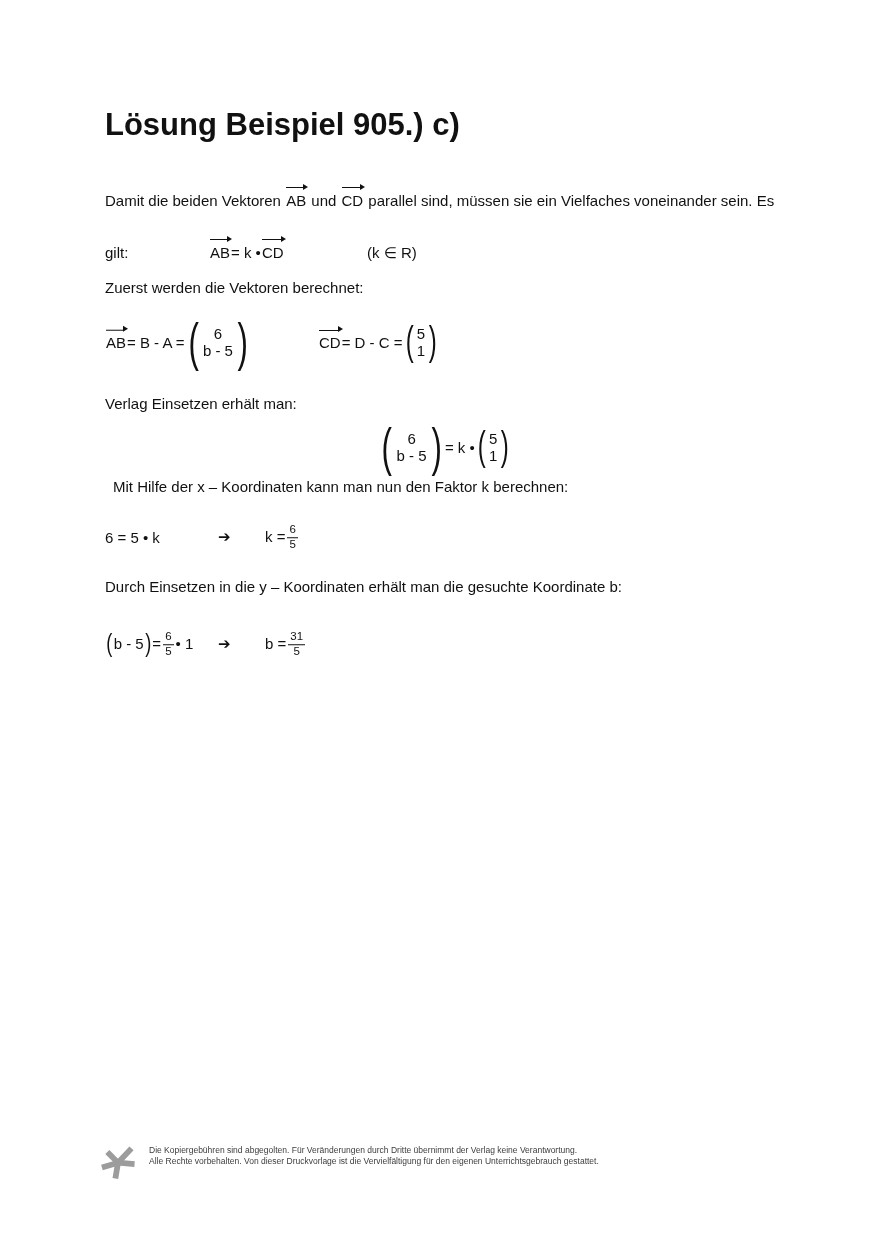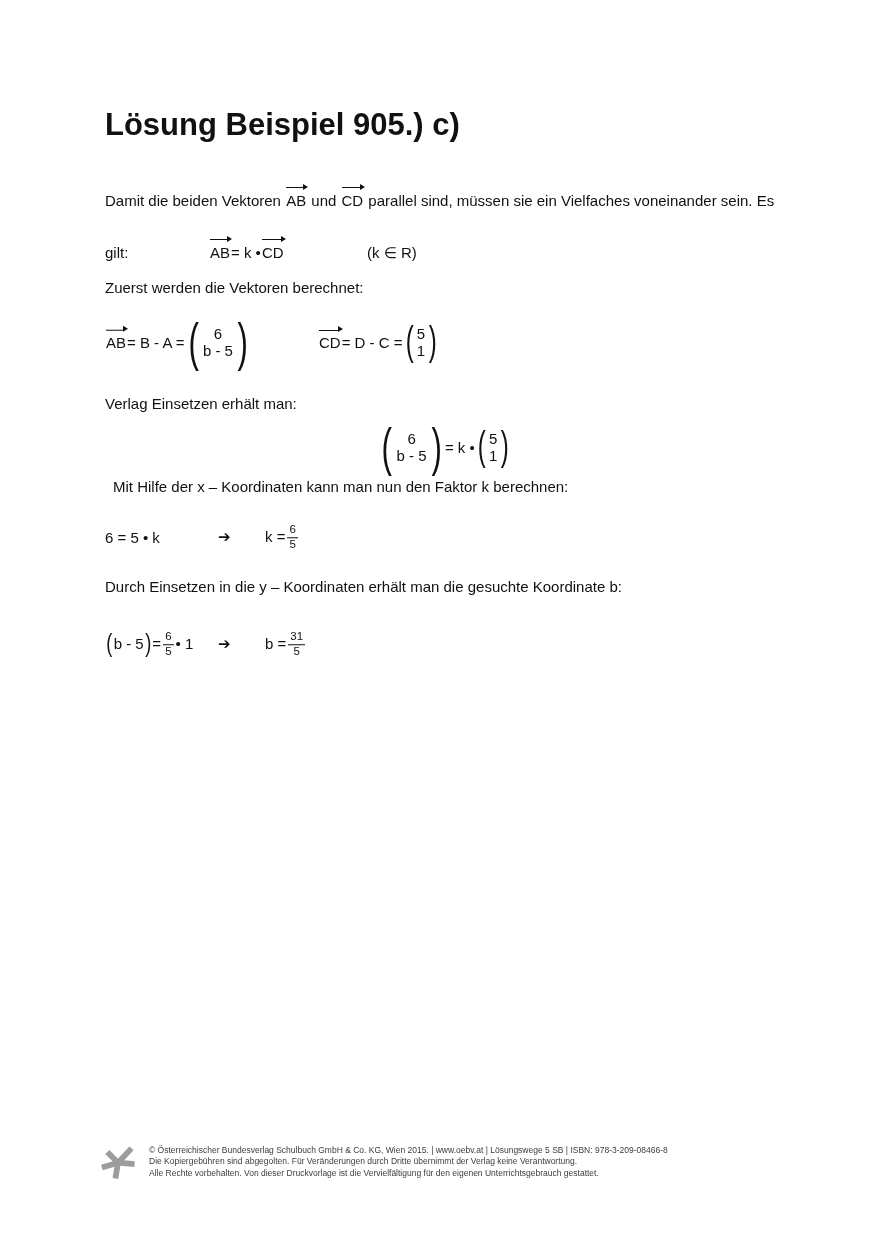--- a/index.html
+++ b/index.html
@@ -165,17 +165,16 @@
   <svg class="logo" viewBox="0 0 100 100" aria-hidden="true">
     <g stroke="#9c9c9c" stroke-width="16" stroke-linecap="square">
       <line x1="50" y1="52" x2="82" y2="18"></line>
       <line x1="50" y1="52" x2="26" y2="28"></line>
       <line x1="50" y1="52" x2="13" y2="63"></line>
       <line x1="50" y1="52" x2="44" y2="88"></line>
       <line x1="50" y1="52" x2="88" y2="55"></line>
     </g>
   </svg>
   <div class="ftext">
-    <div>© Österreichischer Bundesverlag Schulbuch GmbH &amp; Co. KG, Wien 2015. | www.oebv.at | Lösungswege 5 SB | ISBN: 978-3-209-08466-8</div>
     <div>Die Kopiergebühren sind abgegolten. Für Veränderungen durch Dritte übernimmt der Verlag keine Verantwortung.</div>
     <div>Alle Rechte vorbehalten. Von dieser Druckvorlage ist die Vervielfältigung für den eigenen Unterrichtsgebrauch gestattet.</div>
   </div>
 </div>
 
 </body></html>

